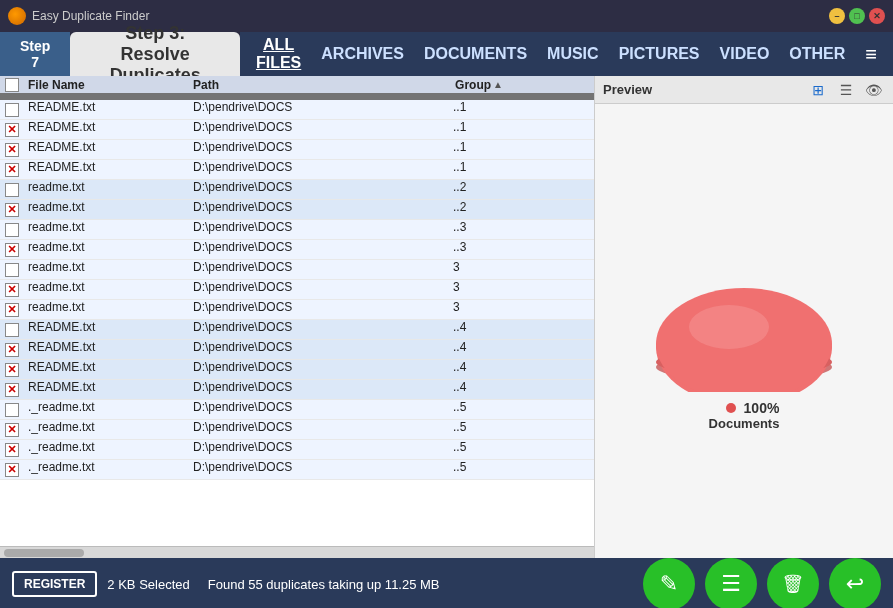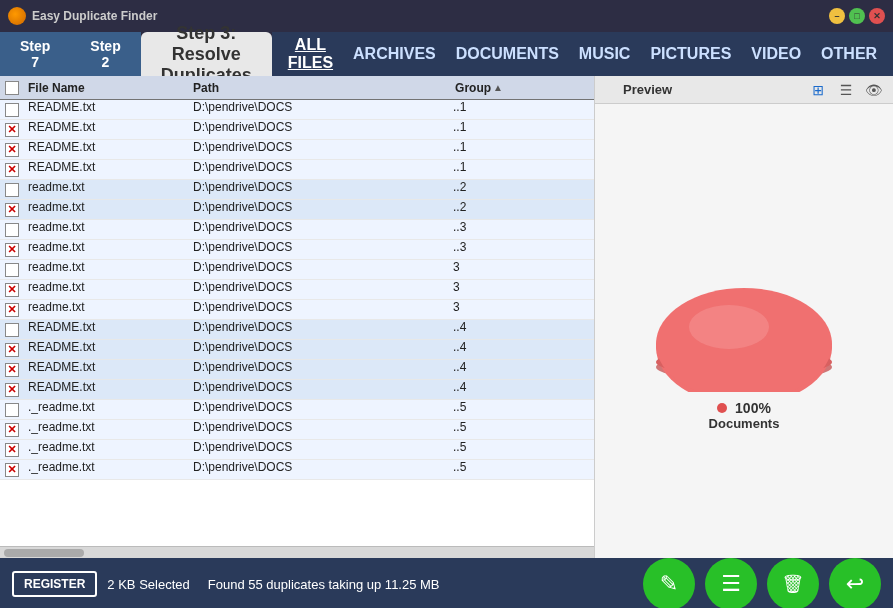--- a/index.html
+++ b/index.html
@@ -15,21 +15,21 @@
       color: #ccc;
       font-size: 12px;
       user-select: none;
     }
     .titlebar-logo {
       width: 18px; height: 18px;
       background: radial-gradient(circle at 40% 40%, #ff9900, #cc6600);
       border-radius: 50%;
       margin-right: 6px;
     }
-    .titlebar-title { flex: 1; font-weight: bold; }
+    .titlebar-title { flex: 1; }
     .titlebar-controls { display: flex; gap: 4px; }
     .titlebar-btn {
       width: 16px; height: 16px;
       border-radius: 50%;
       border: none;
       cursor: pointer;
       font-size: 9px;
       display: flex; align-items: center; justify-content: center;
       color: #333;
       font-weight: bold;
@@ -100,21 +100,21 @@
     .file-list-section {
       width: 595px;
       display: flex;
       flex-direction: column;
       border-right: 1px solid #ccc;
       background: #fff;
     }
     .file-list-header {
       display: flex;
       background: #d0d8e8;
-      border-bottom: 1px solid #737373;
+      border-bottom: 7px solid #737373;
       height: 24px;
       align-items: center;
       font-weight: bold;
       font-size: 12px;
       color: #222;
     }
     .col-check { width: 24px; display: flex; align-items: center; justify-content: center; }
     .col-filename { width: 165px; padding: 0 4px; display: flex; align-items: center; gap: 4px; cursor: pointer; }
     .col-path { width: 260px; padding: 0 4px; }
     .col-group { width: 60px; padding: 0 4px; display: flex; align-items: center; gap: 2px; cursor: pointer; justify-content: center; }
@@ -169,21 +169,21 @@
       background: #f5f5f5;
     }
     .preview-header {
       display: flex;
       align-items: center;
       padding: 4px 8px;
       background: #e8e8e8;
       border-bottom: 1px solid #ccc;
       height: 28px;
     }
-    .preview-label { font-weight: bold; color: #333; flex: 1; font-size: 13px; margin-left: 20px; }
+    .preview-label { font-weight: bold; color: #333; flex: 1; font-size: 13px; }
     .preview-icons { display: flex; gap: 6px; }
     .preview-icon-btn {
       width: 22px; height: 22px;
       background: transparent;
       border: none;
       cursor: pointer;
       display: flex; align-items: center; justify-content: center;
       font-size: 14px;
       color: #555;
     }
@@ -201,21 +201,21 @@
     
     .pie-container {
       display: flex;
       flex-direction: column;
       align-items: center;
       justify-content: center;
     }
     .pie-legend {
       display: flex;
       flex-direction: column;
-      align-items: center;
+      align-items: flex-end;
       margin-top: 8px;
     }
     .legend-dot {
       width: 10px; height: 10px;
       background: #e05050;
       border-radius: 50%;
       display: inline-block;
       margin-right: 4px;
     }
     .legend-percent { font-weight: bold; font-size: 14px; color: #333; }
@@ -263,21 +263,20 @@
   <span class="titlebar-title">Easy Duplicate Finder</span>
   <div class="titlebar-controls">
     <button class="titlebar-btn btn-minimize">–</button>
     <button class="titlebar-btn btn-maximize">□</button>
     <button class="titlebar-btn btn-close">✕</button>
   </div>
 </div>
 
 <div class="step-tabs">
   <button class="step-tab inactive">Step 7</button>
-  <button class="step-tab inactive">Step 2</button>
   <button class="step-tab active-step3">Step 3: Resolve Duplicates</button>
   <div class="filter-tabs">
     <button class="filter-tab active">All Files</button>
     <button class="filter-tab">Archives</button>
     <button class="filter-tab">Documents</button>
     <button class="filter-tab">Music</button>
     <button class="filter-tab">Pictures</button>
     <button class="filter-tab">Video</button>
     <button class="filter-tab">Other</button>
     <button class="hamburger-btn">≡</button>

